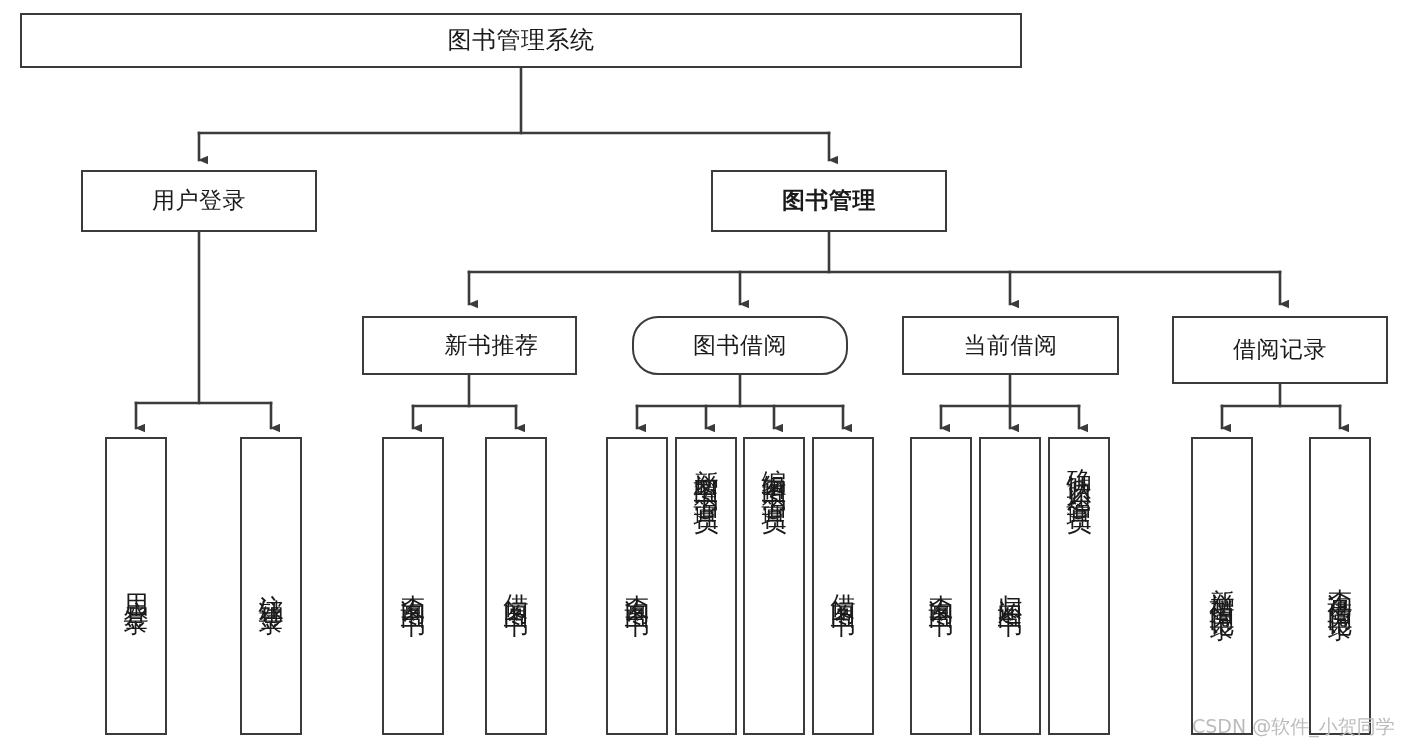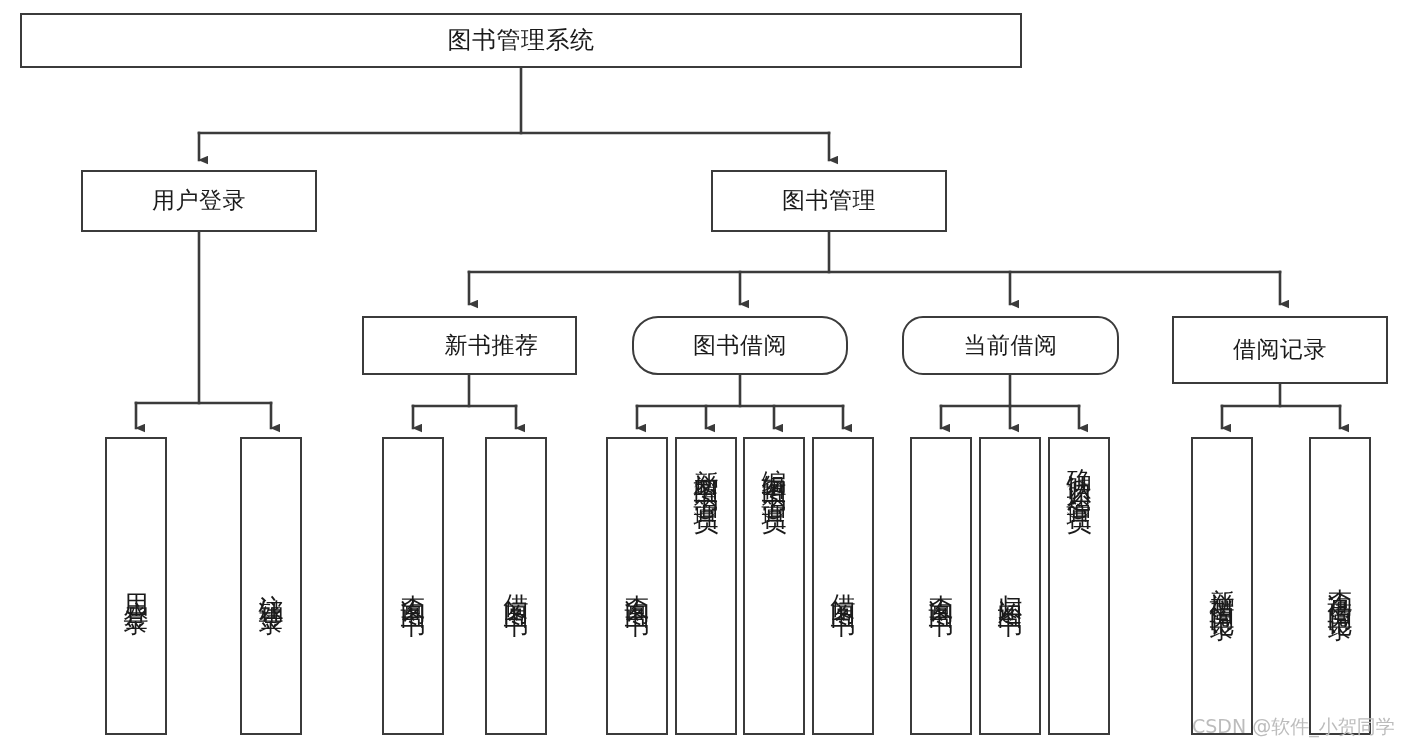--- a/index.html
+++ b/index.html
@@ -129,31 +129,31 @@
     </g>
   </svg>
 
   <div class="node horiz root" style="left:20px; top:13px; width:1002px; height:55px;">
     <span class="label">图书管理系统</span>
   </div>
 
   <div class="node horiz" style="left:81px; top:170px; width:236px; height:62px;">
     <span class="label">用户登录</span>
   </div>
-  <div class="node horiz" style="left:711px; top:170px; width:236px; height:62px;">
+  <div class="node horiz" style="left:711px; top:170px; width:236px; height:62px;font-weight:bold;">
     <span class="label">图书管理</span>
   </div>
 
   <div class="node horiz" style="left:362px; top:316px; width:215px; height:59px;padding-left:44px;">
     <span class="label">新书推荐</span>
   </div>
   <div class="node horiz" style="left:632px; top:316px; width:216px; height:59px;border-radius:26px;">
     <span class="label">图书借阅</span>
   </div>
-  <div class="node horiz" style="left:902px; top:316px; width:217px; height:59px;border-radius:21px;">
+  <div class="node horiz" style="left:902px; top:316px; width:217px; height:59px;">
     <span class="label">当前借阅</span>
   </div>
   <div class="node horiz" style="left:1172px; top:316px; width:216px; height:68px;">
     <span class="label">借阅记录</span>
   </div>
 
   <div class="node vert mid" style="left:105px; top:437px; width:62px; height:298px;">
     <span class="label">用户登录</span>
   </div>
   <div class="node vert mid" style="left:240px; top:437px; width:62px; height:298px;">

